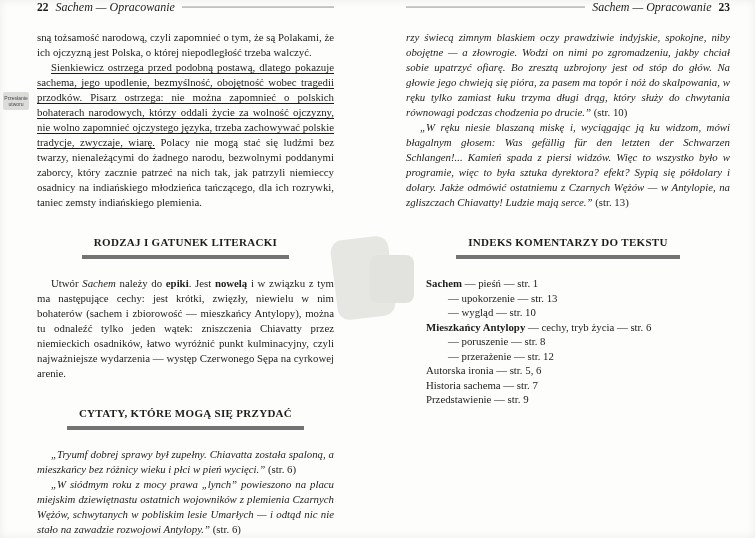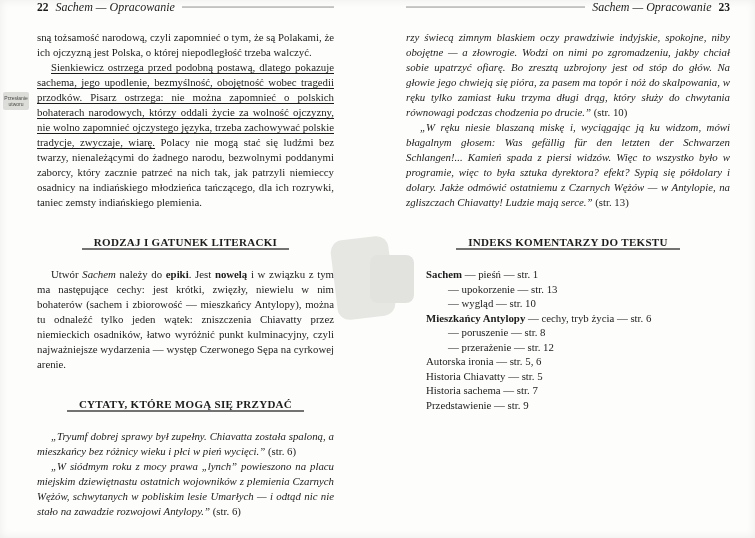--- a/index.html
+++ b/index.html
@@ -23,21 +23,21 @@
   
   .pg-header{display:flex;align-items:center;gap:7px;height:14px;margin-bottom:16px;}
   .pgnum{font-weight:bold;font-size:11.5px;}
   .runtitle{font-style:italic;font-size:12px;white-space:nowrap;}
   .hrule{flex:1;height:2px;background:linear-gradient(#cfcfcd,#bdbdbb);}
   
   p{margin:0;font-size:10.8px;line-height:15px;text-align:justify;}
   .indent{text-indent:14px;}
   .ul{text-decoration:underline;text-underline-offset:2px;}
   h2{margin:26px 0 17px;text-align:center;font-size:11px;letter-spacing:.3px;font-weight:bold;}
-  .h-inner{display:inline-block;border-bottom:2px solid #737373;padding:0 12px 0;}
+  .h-inner{display:inline-block;border-bottom:4px solid #737373;padding:0 12px 7px;}
   .quote i{font-style:italic;}
   .quote .ref{font-style:normal;}
   
   .index{margin:3px 0 0 20px;font-size:10.8px;line-height:14.5px;}
   .idx-row b{font-weight:bold;}
   .idx-row.sub{padding-left:22px;}
 </style>
 </head>
 <body>
 
@@ -87,19 +87,18 @@
     <h2><span class="h-inner">INDEKS KOMENTARZY DO TEKSTU</span></h2>
 
     <div class="index">
       <div class="idx-row"><b>Sachem</b><span> — pieśń — str. 1</span></div>
       <div class="idx-row sub"><b></b><span>— upokorzenie — str. 13</span></div>
       <div class="idx-row sub"><b></b><span>— wygląd — str. 10</span></div>
       <div class="idx-row"><b>Mieszkańcy Antylopy</b><span> — cechy, tryb życia — str. 6</span></div>
       <div class="idx-row sub"><b></b><span>— poruszenie — str. 8</span></div>
       <div class="idx-row sub"><b></b><span>— przerażenie — str. 12</span></div>
       <div class="idx-row"><b></b><span>Autorska ironia — str. 5, 6</span></div>
-      <div class="idx-row"><b></b><span>Historia Chiavatty — str. 5</span></div>
       <div class="idx-row"><b></b><span>Historia sachema — str. 7</span></div>
       <div class="idx-row"><b></b><span>Przedstawienie — str. 9</span></div>
     </div>
   </div>
 
 </div>
 
 </body></html>

